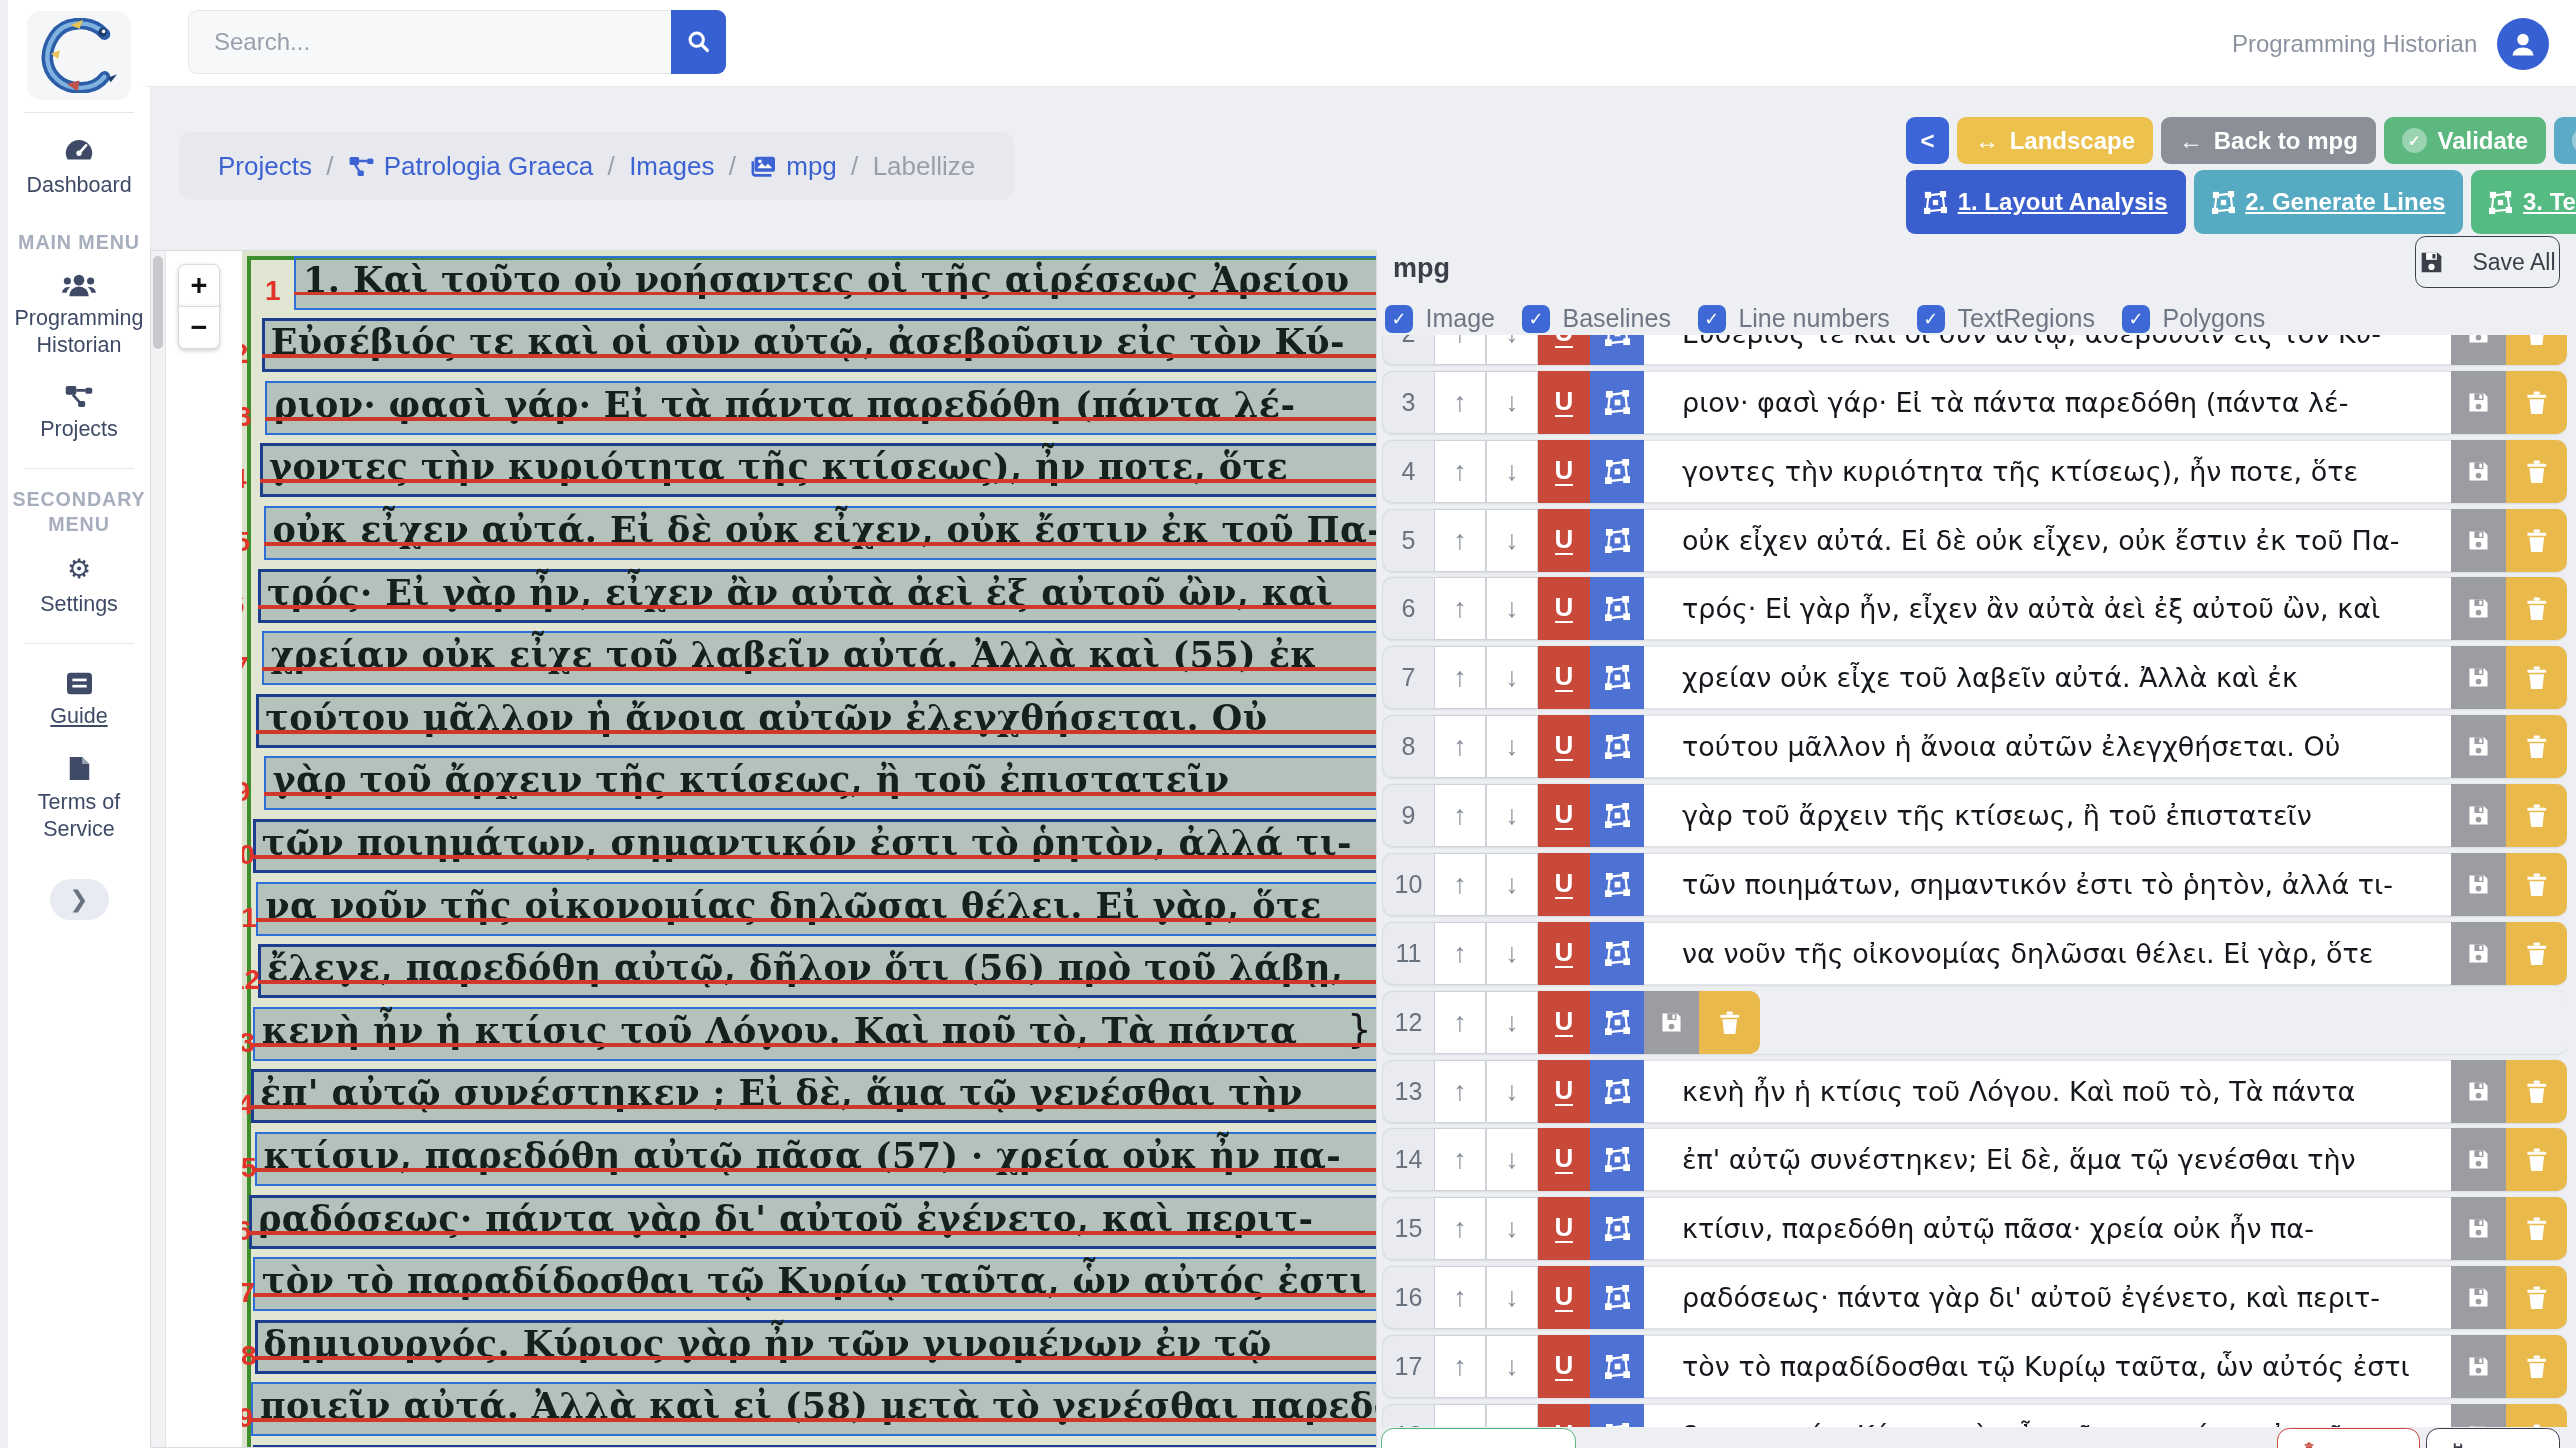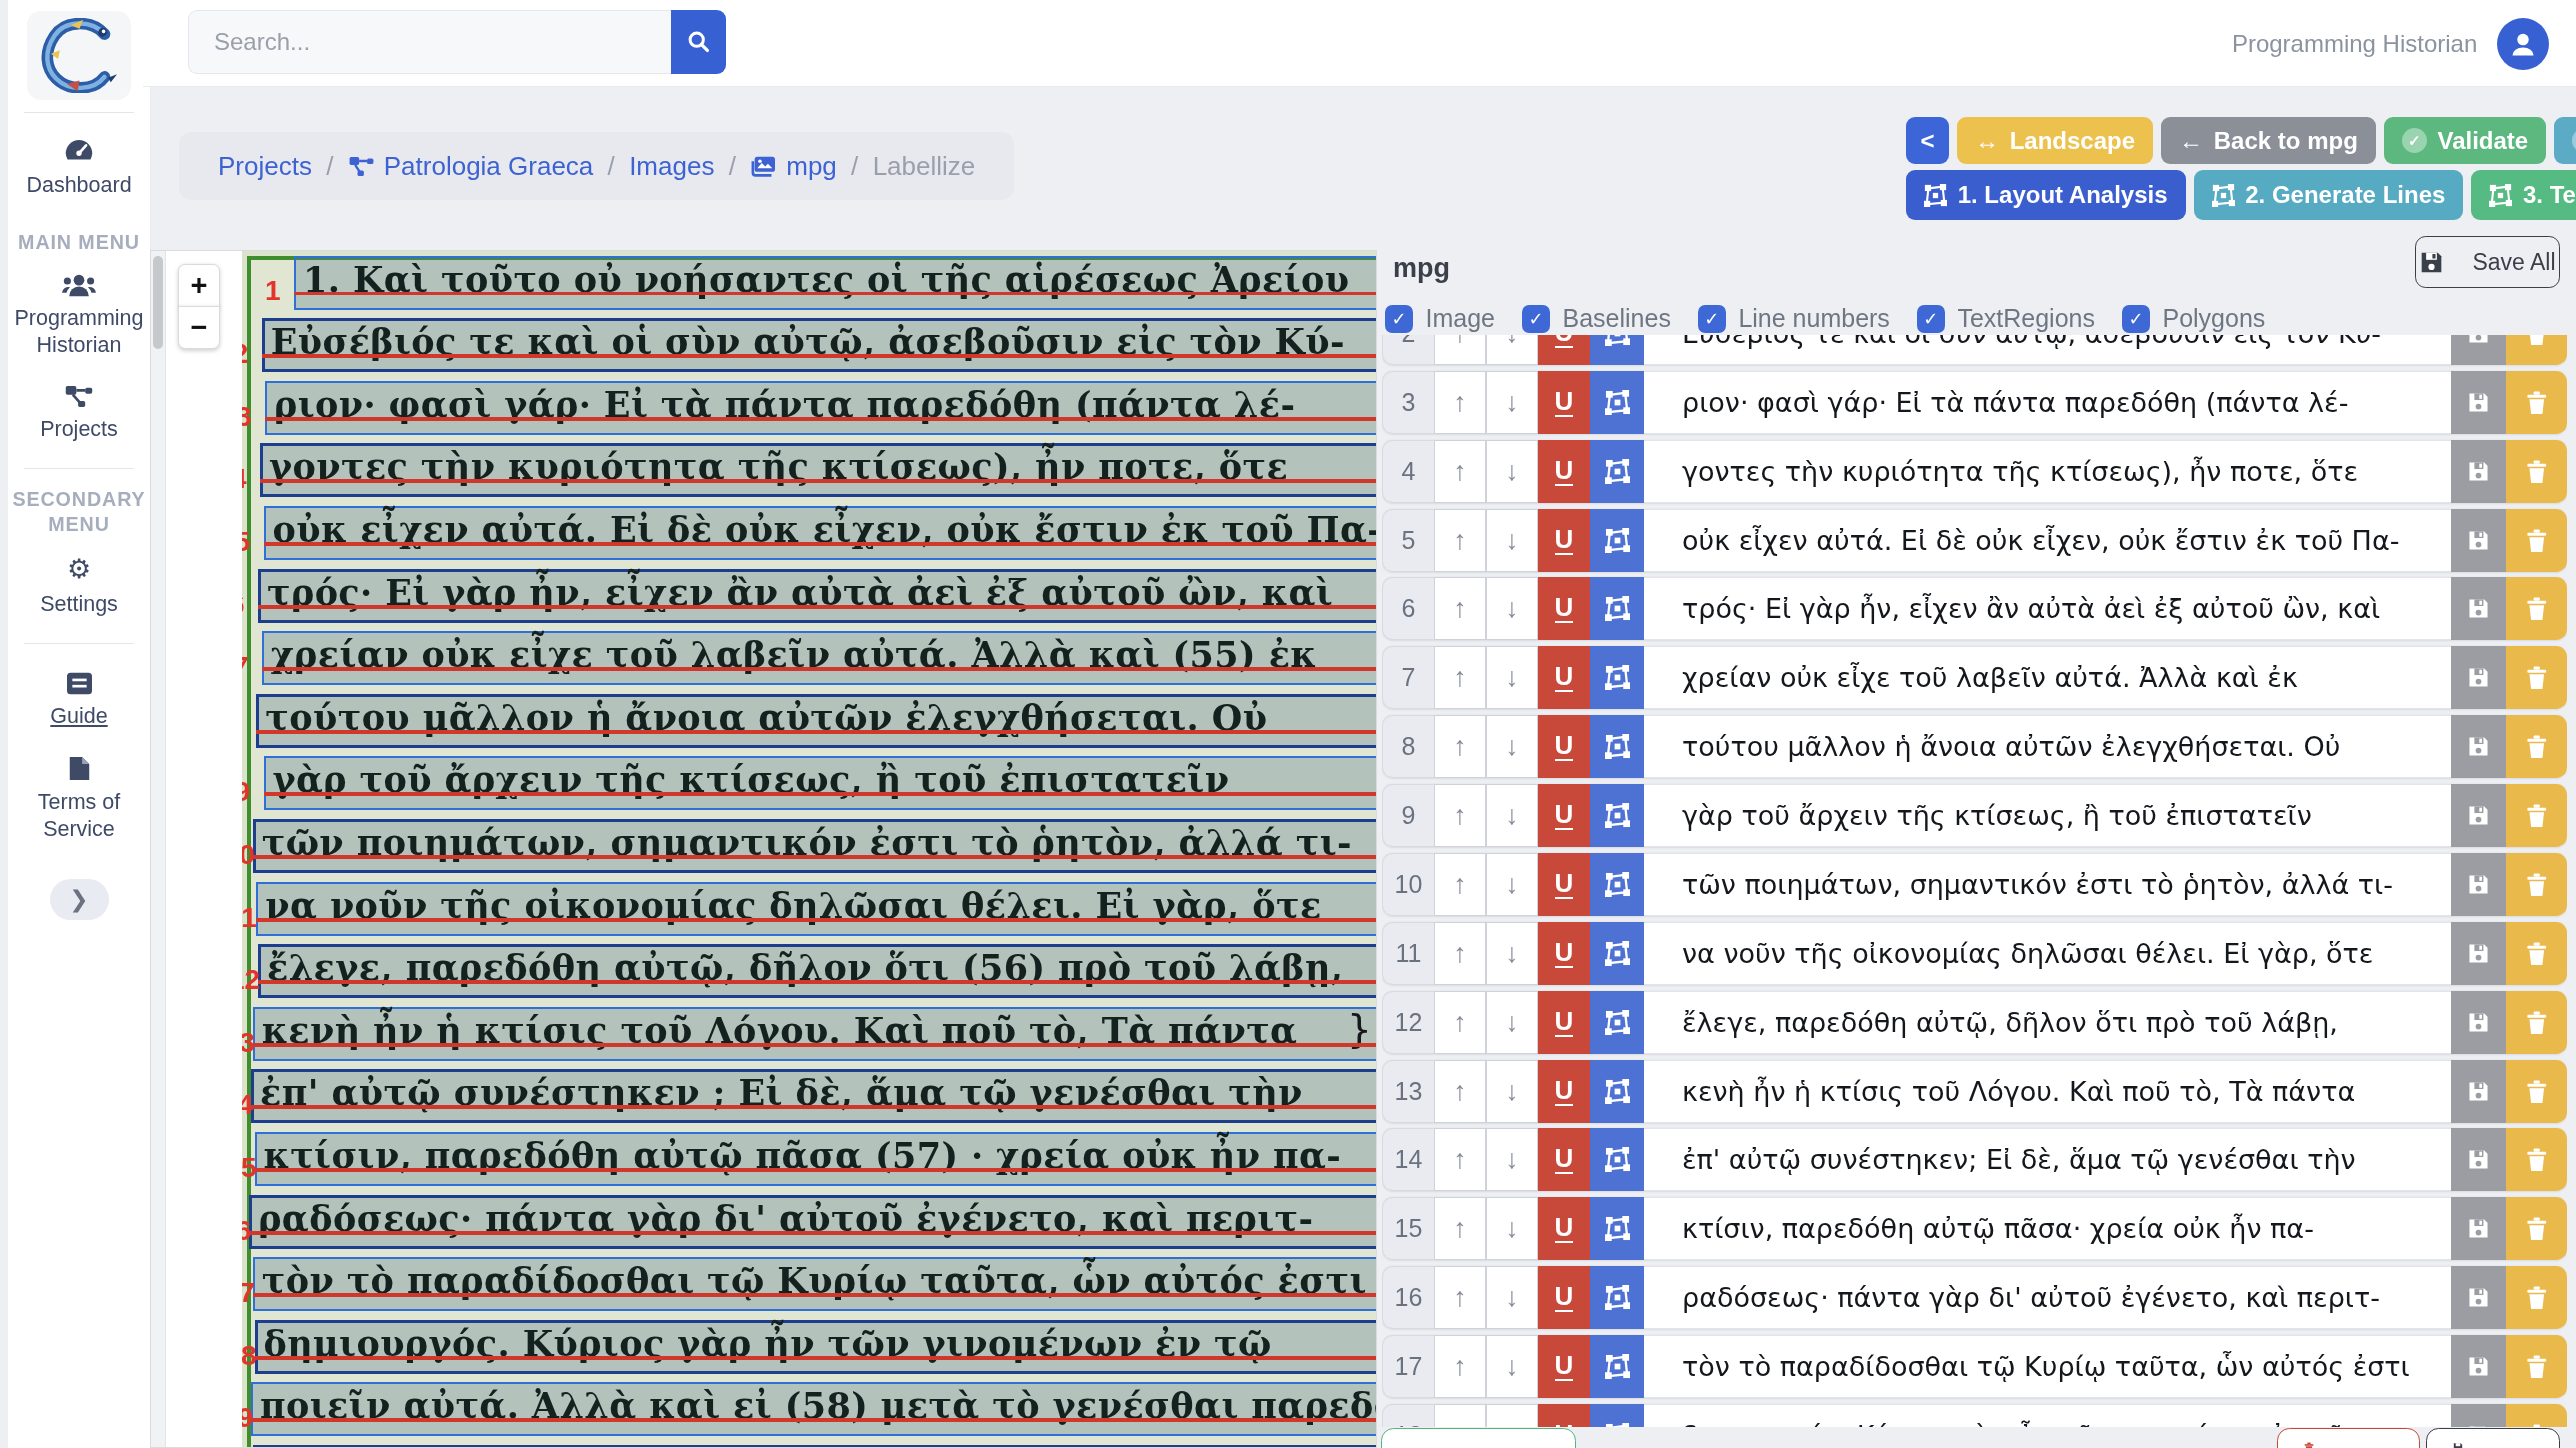--- a/index.html
+++ b/index.html
@@ -30,21 +30,21 @@
   
   #crumb { position:absolute; left:179px; top:132px; height:68px; background:#e7e9ef; border-radius:12.5px; display:inline-flex; align-items:center; gap:14.3px; padding:0 39px; font-size:26px; }
   #crumb a { color:#3d63d2; text-decoration:none; display:inline-flex; align-items:center; gap:9px; cursor:pointer; }
   #crumb .sep, #crumb .cur { color:#9aa0ab; }
 
   
   .navrow { position:absolute; left:1906px; display:flex; gap:8px; }
   #navrow1 { top:117px; }
   #navrow2 { top:170px; }
   .nbtn { height:47px; border:none; border-radius:9px; color:#fff; font-size:24px; font-weight:600; font-family:"Liberation Sans",sans-serif; display:inline-flex; align-items:center; gap:10.7px; padding:0 18px; cursor:pointer; white-space:nowrap; }
-  #navrow2 .nbtn { height:50px; }
+  #navrow2 .nbtn { height:64px;text-decoration:underline; }
   .circ { width:25px; height:25px; border-radius:50%; background:rgba(255,255,255,.38); display:inline-flex; align-items:center; justify-content:center; font-size:15px; font-weight:bold; color:#fff; }
 
   
   #viewer { position:absolute; left:150px; top:250px; width:1227px; height:1198px; background:#fff; border:0.9px solid #d9dbe0; overflow:hidden; }
   #vscroll { position:absolute; left:0; top:0; width:15px; height:100%; background:#f1f2f3; border-right:0.9px solid #e3e4e6; }
   #vthumb { position:absolute; left:1.8px; top:5.4px; width:10.7px; height:93px; background:#c6c8cc; border-radius:5.4px; }
   .zoombtn { position:absolute; left:27px; width:42px; height:43px; background:#fff; border:0.9px solid #d8dadd; box-shadow:0 1.8px 4.5px rgba(0,0,0,.18); font-size:29px; font-weight:bold; color:#111; cursor:pointer; line-height:1; }
   #zoomin { top:12.5px; border-radius:7.2px 7.2px 0 0; }
   #zoomout { top:55px; border-radius:0 0 7.2px 7.2px; }
   #manuscript { position:absolute; left:91px; top:0; width:1136px; height:1198px; background:#dce3cd; overflow:hidden; }
@@ -836,21 +836,20 @@
         <button class="c poly">
           <svg width="25" height="25" viewBox="0 0 26 26">
             <path d="M5 5 L21 3 L23 21 L3 23 Z" fill="none" stroke="#fff" stroke-width="2.4"></path>
             <rect x="1" y="1" width="7" height="7" fill="#fff"></rect>
             <rect x="18" y="0" width="7" height="7" fill="#fff"></rect>
             <rect x="19" y="18" width="7" height="7" fill="#fff"></rect>
             <rect x="0" y="19" width="7" height="7" fill="#fff"></rect>
             <rect x="10" y="10" width="6" height="6" fill="#fff"></rect>
           </svg>
         </button>
-        <div class="c txt">ἔλεγε, παρεδόθη αὐτῷ, δῆλον ὅτι πρὸ τοῦ λάβῃ,</div>
         <button class="c save" style="color:#9b9da3">
           <svg width="23" height="23" viewBox="0 0 28 28">
             <path d="M3 3 h18 l4 4 v18 H3 Z" fill="#fff"></path>
             <rect x="9" y="3" width="11" height="8" fill="currentColor"></rect>
             <rect x="15" y="4.5" width="3.2" height="5" fill="#fff"></rect>
             <circle cx="14" cy="19" r="3.5" fill="currentColor"></circle>
           </svg>
         </button>
         <button class="c del">
           <svg width="21.5" height="23" viewBox="0 0 20 22">

